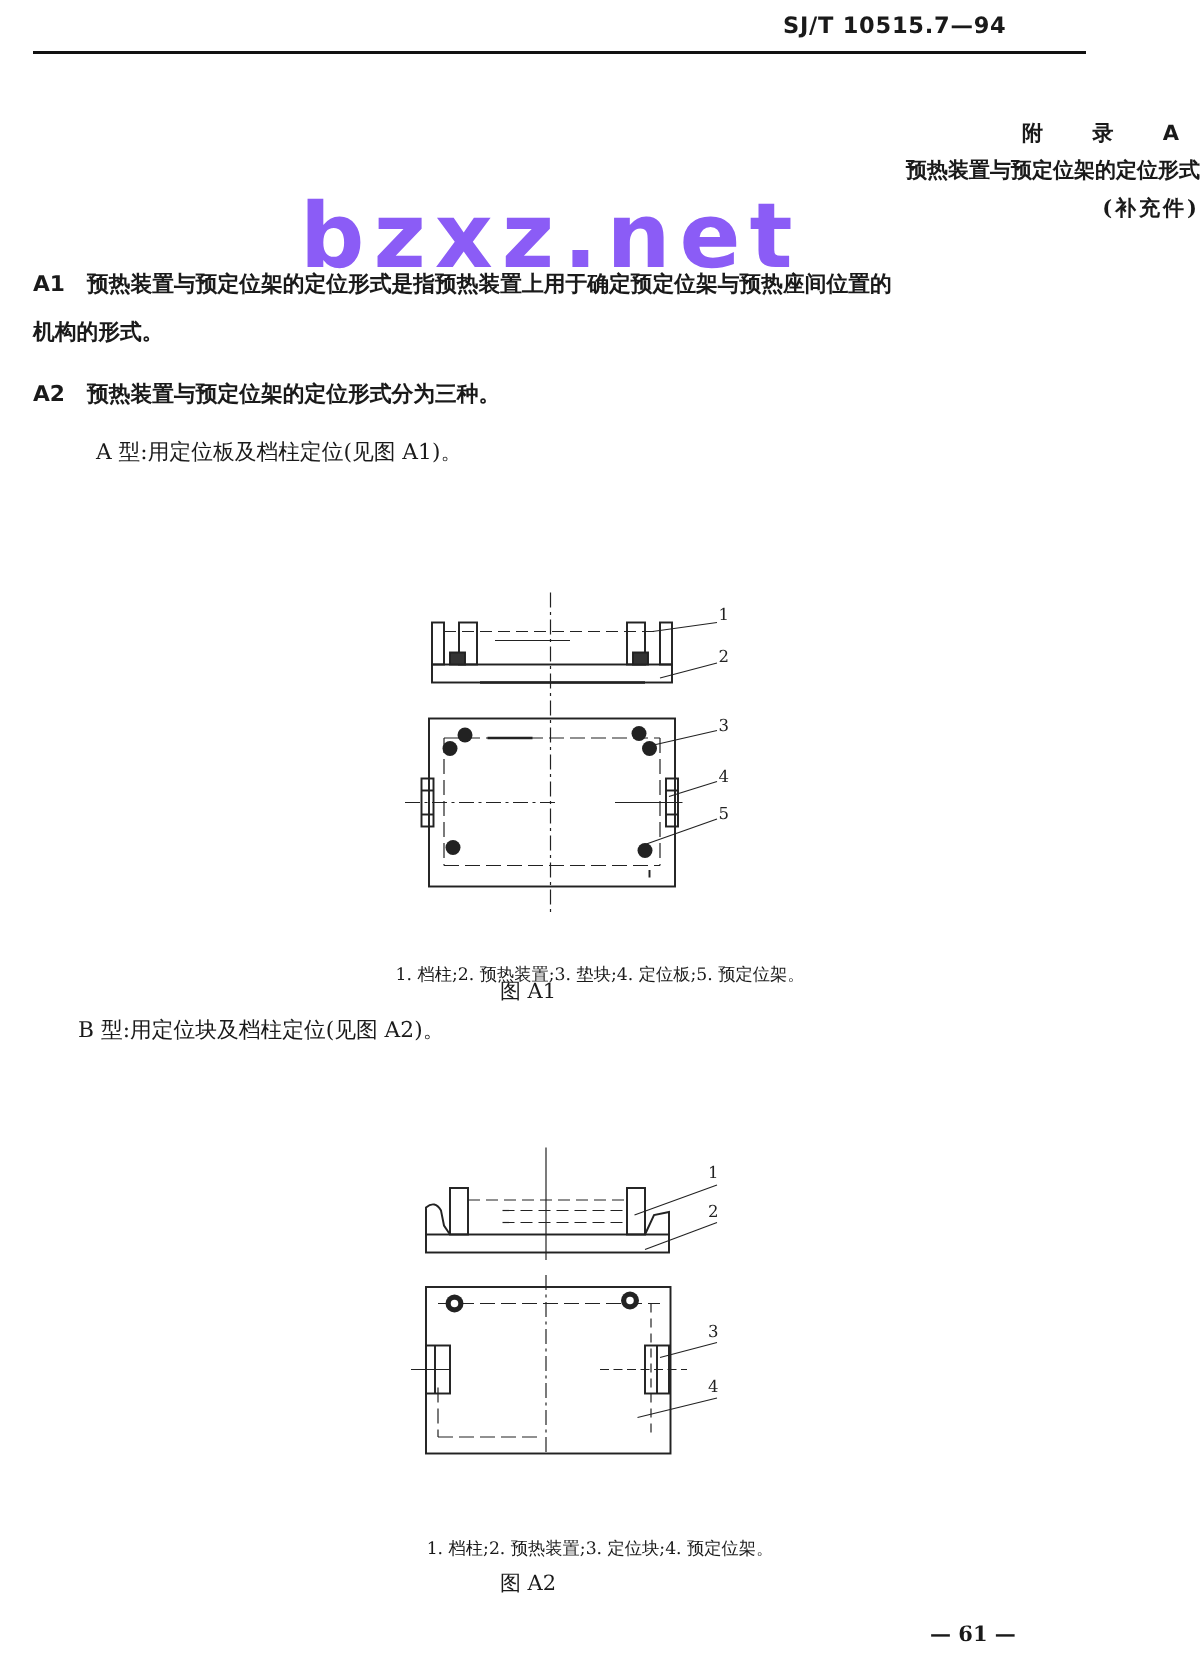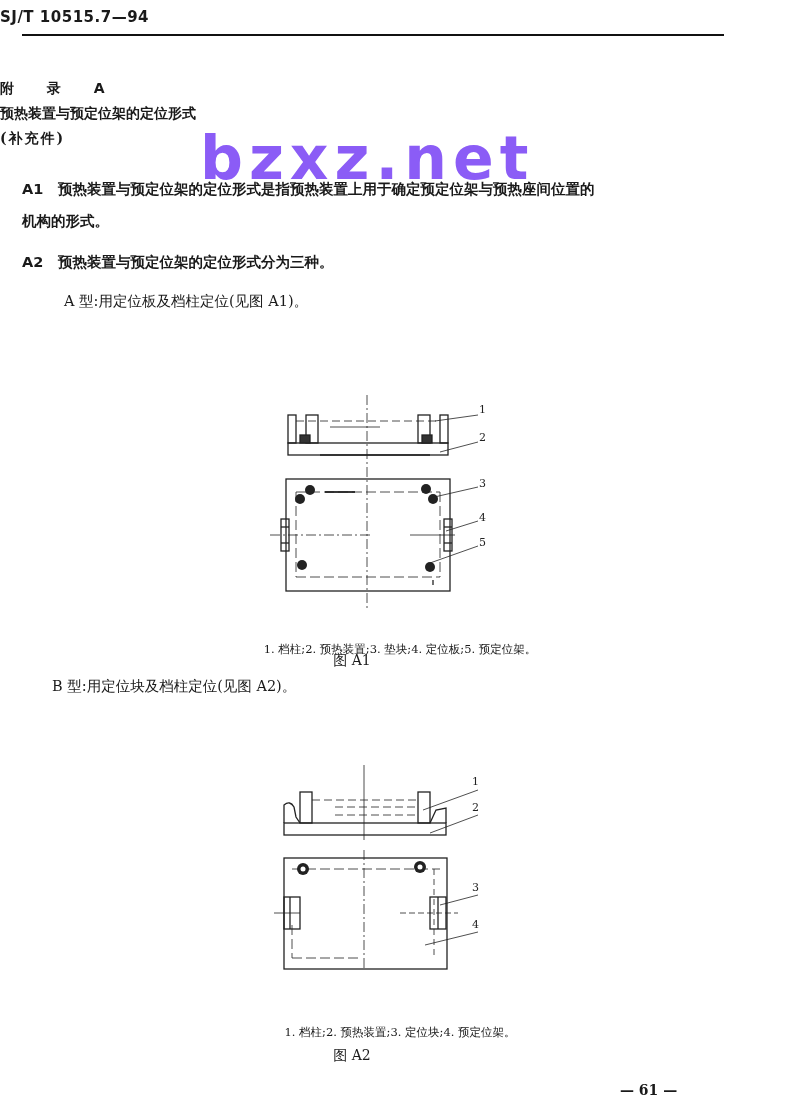--- a/index.html
+++ b/index.html
@@ -1,22 +1,22 @@
 <!DOCTYPE html>
 <html><head>
 <meta charset="utf-8">
 <style>
   html, body { margin:0; padding:0; background:#ffffff; }
   body { width:800px; height:1120px; position:relative; overflow:hidden;
          font-family:"DejaVu Serif", serif; color:#1a1a1a; }
   .abs { position:absolute; }
-  .header-code { left:0; width:671px; top:8px; text-align:left; font-family:"DejaVu Sans", sans-serif;
+  .header-code { left:0; width:671px; top:8px; text-align:right; font-family:"DejaVu Sans", sans-serif;
                  font-weight:bold; font-size:15px; letter-spacing:0.5px; }
   .header-rule { left:22px; width:702px; top:34px; height:2px; background:#111; }
-  .center { left:0; width:800px; text-align:left; }
+  .center { left:0; width:800px; text-align:right; }
   .app-title { top:80px; font-family:"DejaVu Sans", sans-serif; font-weight:bold; font-size:14px; letter-spacing:14px; }
   .app-subtitle { top:105px; font-family:"DejaVu Sans", sans-serif; font-weight:bold; font-size:14px; }
   .app-note { top:130px; font-size:14px; font-weight:bold; letter-spacing:2px; }
   .watermark { left:200px; top:128px; font-family:"DejaVu Sans", sans-serif; font-weight:bold;
                font-size:60px; color:#8b5cf6; letter-spacing:6px; z-index:0; line-height:1; }
   .para { font-family:"DejaVu Sans", sans-serif; font-weight:bold; font-size:14.5px; z-index:1; }
   .para .num { display:inline-block; width:36px; }
   .plain { font-size:14.5px; z-index:1; }
   .caption { left:0; width:800px; text-align:center; font-size:11.5px; }
   .figtitle { left:0; width:704px; text-align:center; font-size:14px; }

